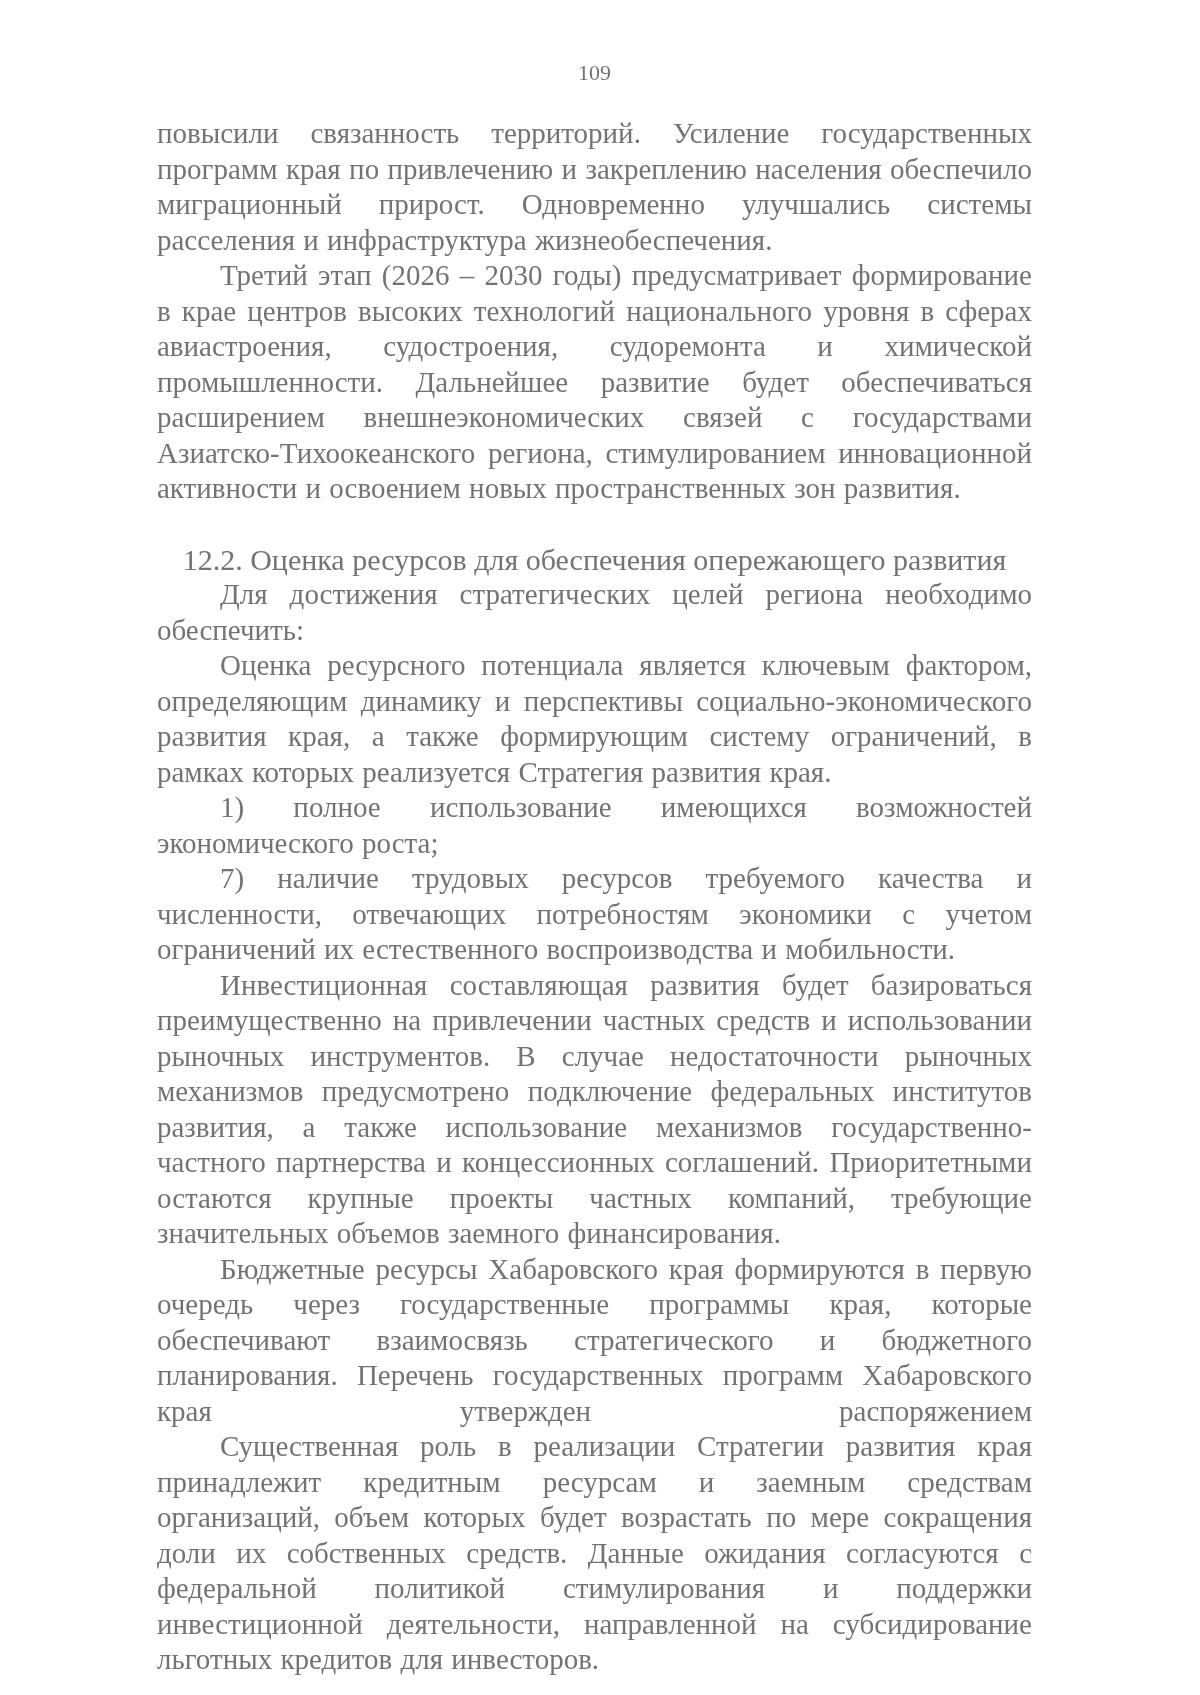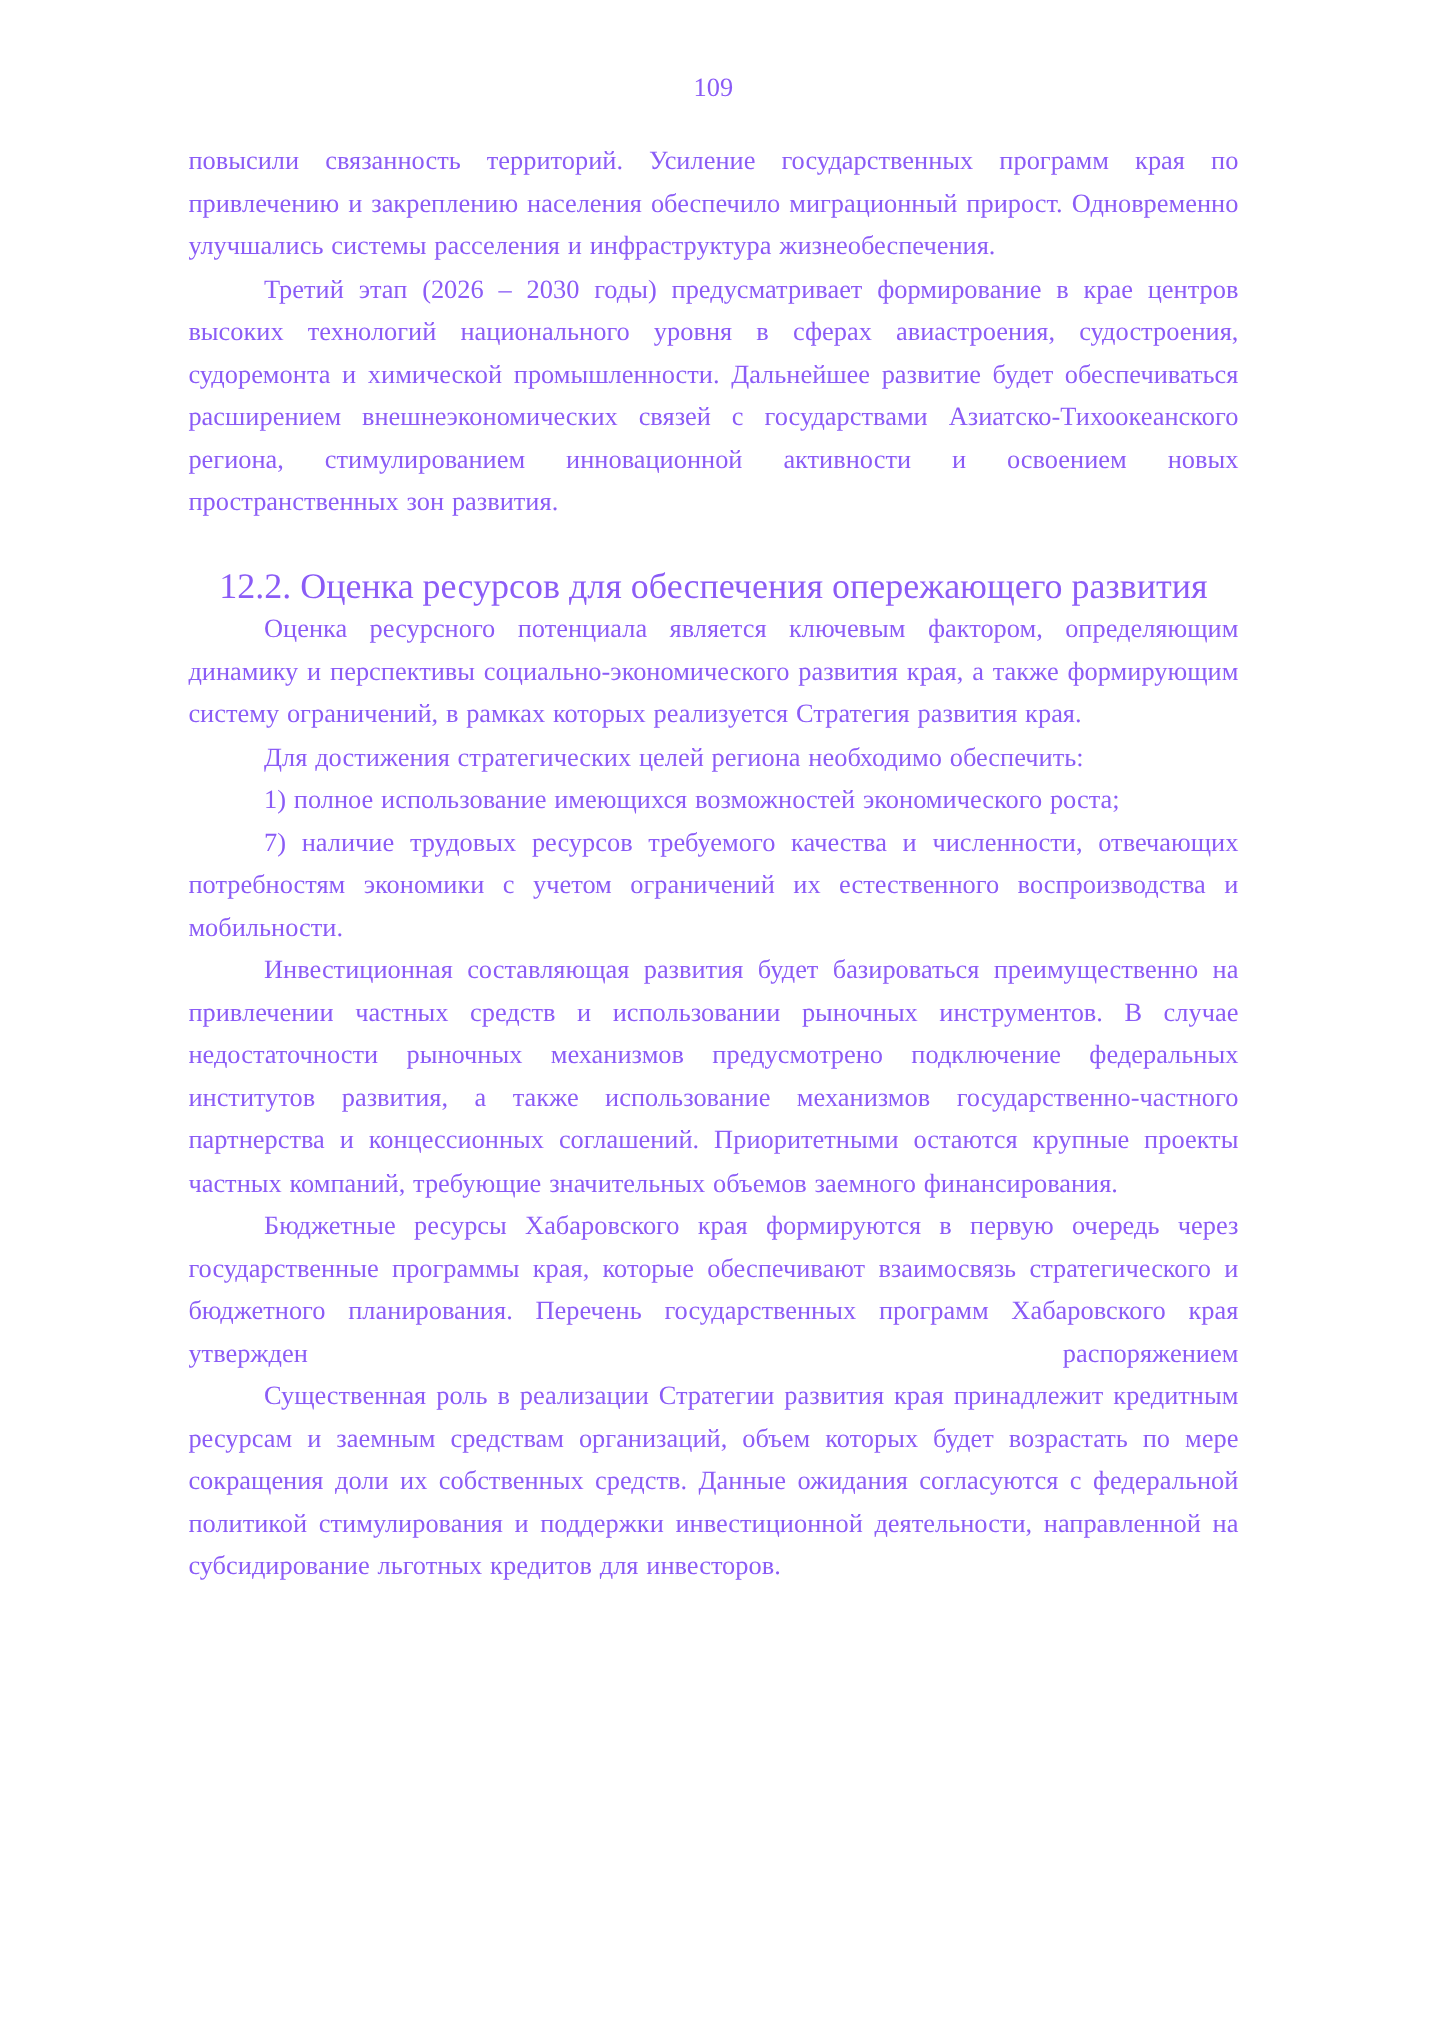--- a/index.html
+++ b/index.html
@@ -10,32 +10,32 @@
   }
   .sheet {
     position: relative;
     width: 1200px;
     height: 1695px;
     margin: 0 auto;
     background: #ffffff;
     box-sizing: border-box;
     padding: 60px 168px 0 157px;
     font-family: "Liberation Serif", "DejaVu Serif", serif;
-    color: #8b5cf6;
+    color: #737373;
     overflow: hidden;
   }
   .page-number {
     text-align: center;
     font-size: 22px;
     line-height: 26px;
     margin-bottom: 30px;
   }
   .para {
     margin: 0;
-    font-size: 22px;
+    font-size: 29px;
     line-height: 35.5px;
     text-align: justify;
     text-indent: 63px;
     word-spacing: 1px;
   }
   .para.no-indent {
     text-indent: 0;
   }
   .para.cont-next-page {
     
@@ -55,23 +55,23 @@
 <div class="sheet">
 
   <div class="page-number">109</div>
 
   <p class="para no-indent">повысили связанность территорий. Усиление государственных программ края по привлечению и закреплению населения обеспечило миграционный прирост. Одновременно улучшались системы расселения и инфраструктура жизнеобеспечения.</p>
 
   <p class="para">Третий этап (2026 – 2030 годы) предусматривает формирование в крае центров высоких технологий национального уровня в сферах авиастроения, судостроения, судоремонта и химической промышленности. Дальнейшее развитие будет обеспечиваться расширением внешнеэкономических связей с государствами Азиатско-Тихоокеанского региона, стимулированием инновационной активности и освоением новых пространственных зон развития.</p>
 
   <h2 class="section-heading">12.2. Оценка ресурсов для обеспечения опережающего развития</h2>
 
+  <p class="para">Для достижения стратегических целей региона необходимо обеспечить:</p>
+
   <p class="para">Оценка ресурсного потенциала является ключевым фактором, определяющим динамику и перспективы социально-экономического развития края, а также формирующим систему ограничений, в рамках которых реализуется Стратегия развития края.</p>
-
-  <p class="para">Для достижения стратегических целей региона необходимо обеспечить:</p>
 
   <p class="para">1) полное использование имеющихся возможностей экономического роста;</p>
 
 
   <p class="para">7) наличие трудовых ресурсов требуемого качества и численности, отвечающих потребностям экономики с учетом ограничений их естественного воспроизводства и мобильности.</p>
 
   <p class="para">Инвестиционная составляющая развития будет базироваться преимущественно на привлечении частных средств и использовании рыночных инструментов. В случае недостаточности рыночных механизмов предусмотрено подключение федеральных институтов развития, а также использование механизмов государственно-частного партнерства и концессионных соглашений. Приоритетными остаются крупные проекты частных компаний, требующие значительных объемов заемного финансирования.</p>
 
   <p class="para cont-next-page">Бюджетные ресурсы Хабаровского края формируются в первую очередь через государственные программы края, которые обеспечивают взаимосвязь стратегического и бюджетного планирования. Перечень государственных программ Хабаровского края утвержден распоряжением</p>
 

